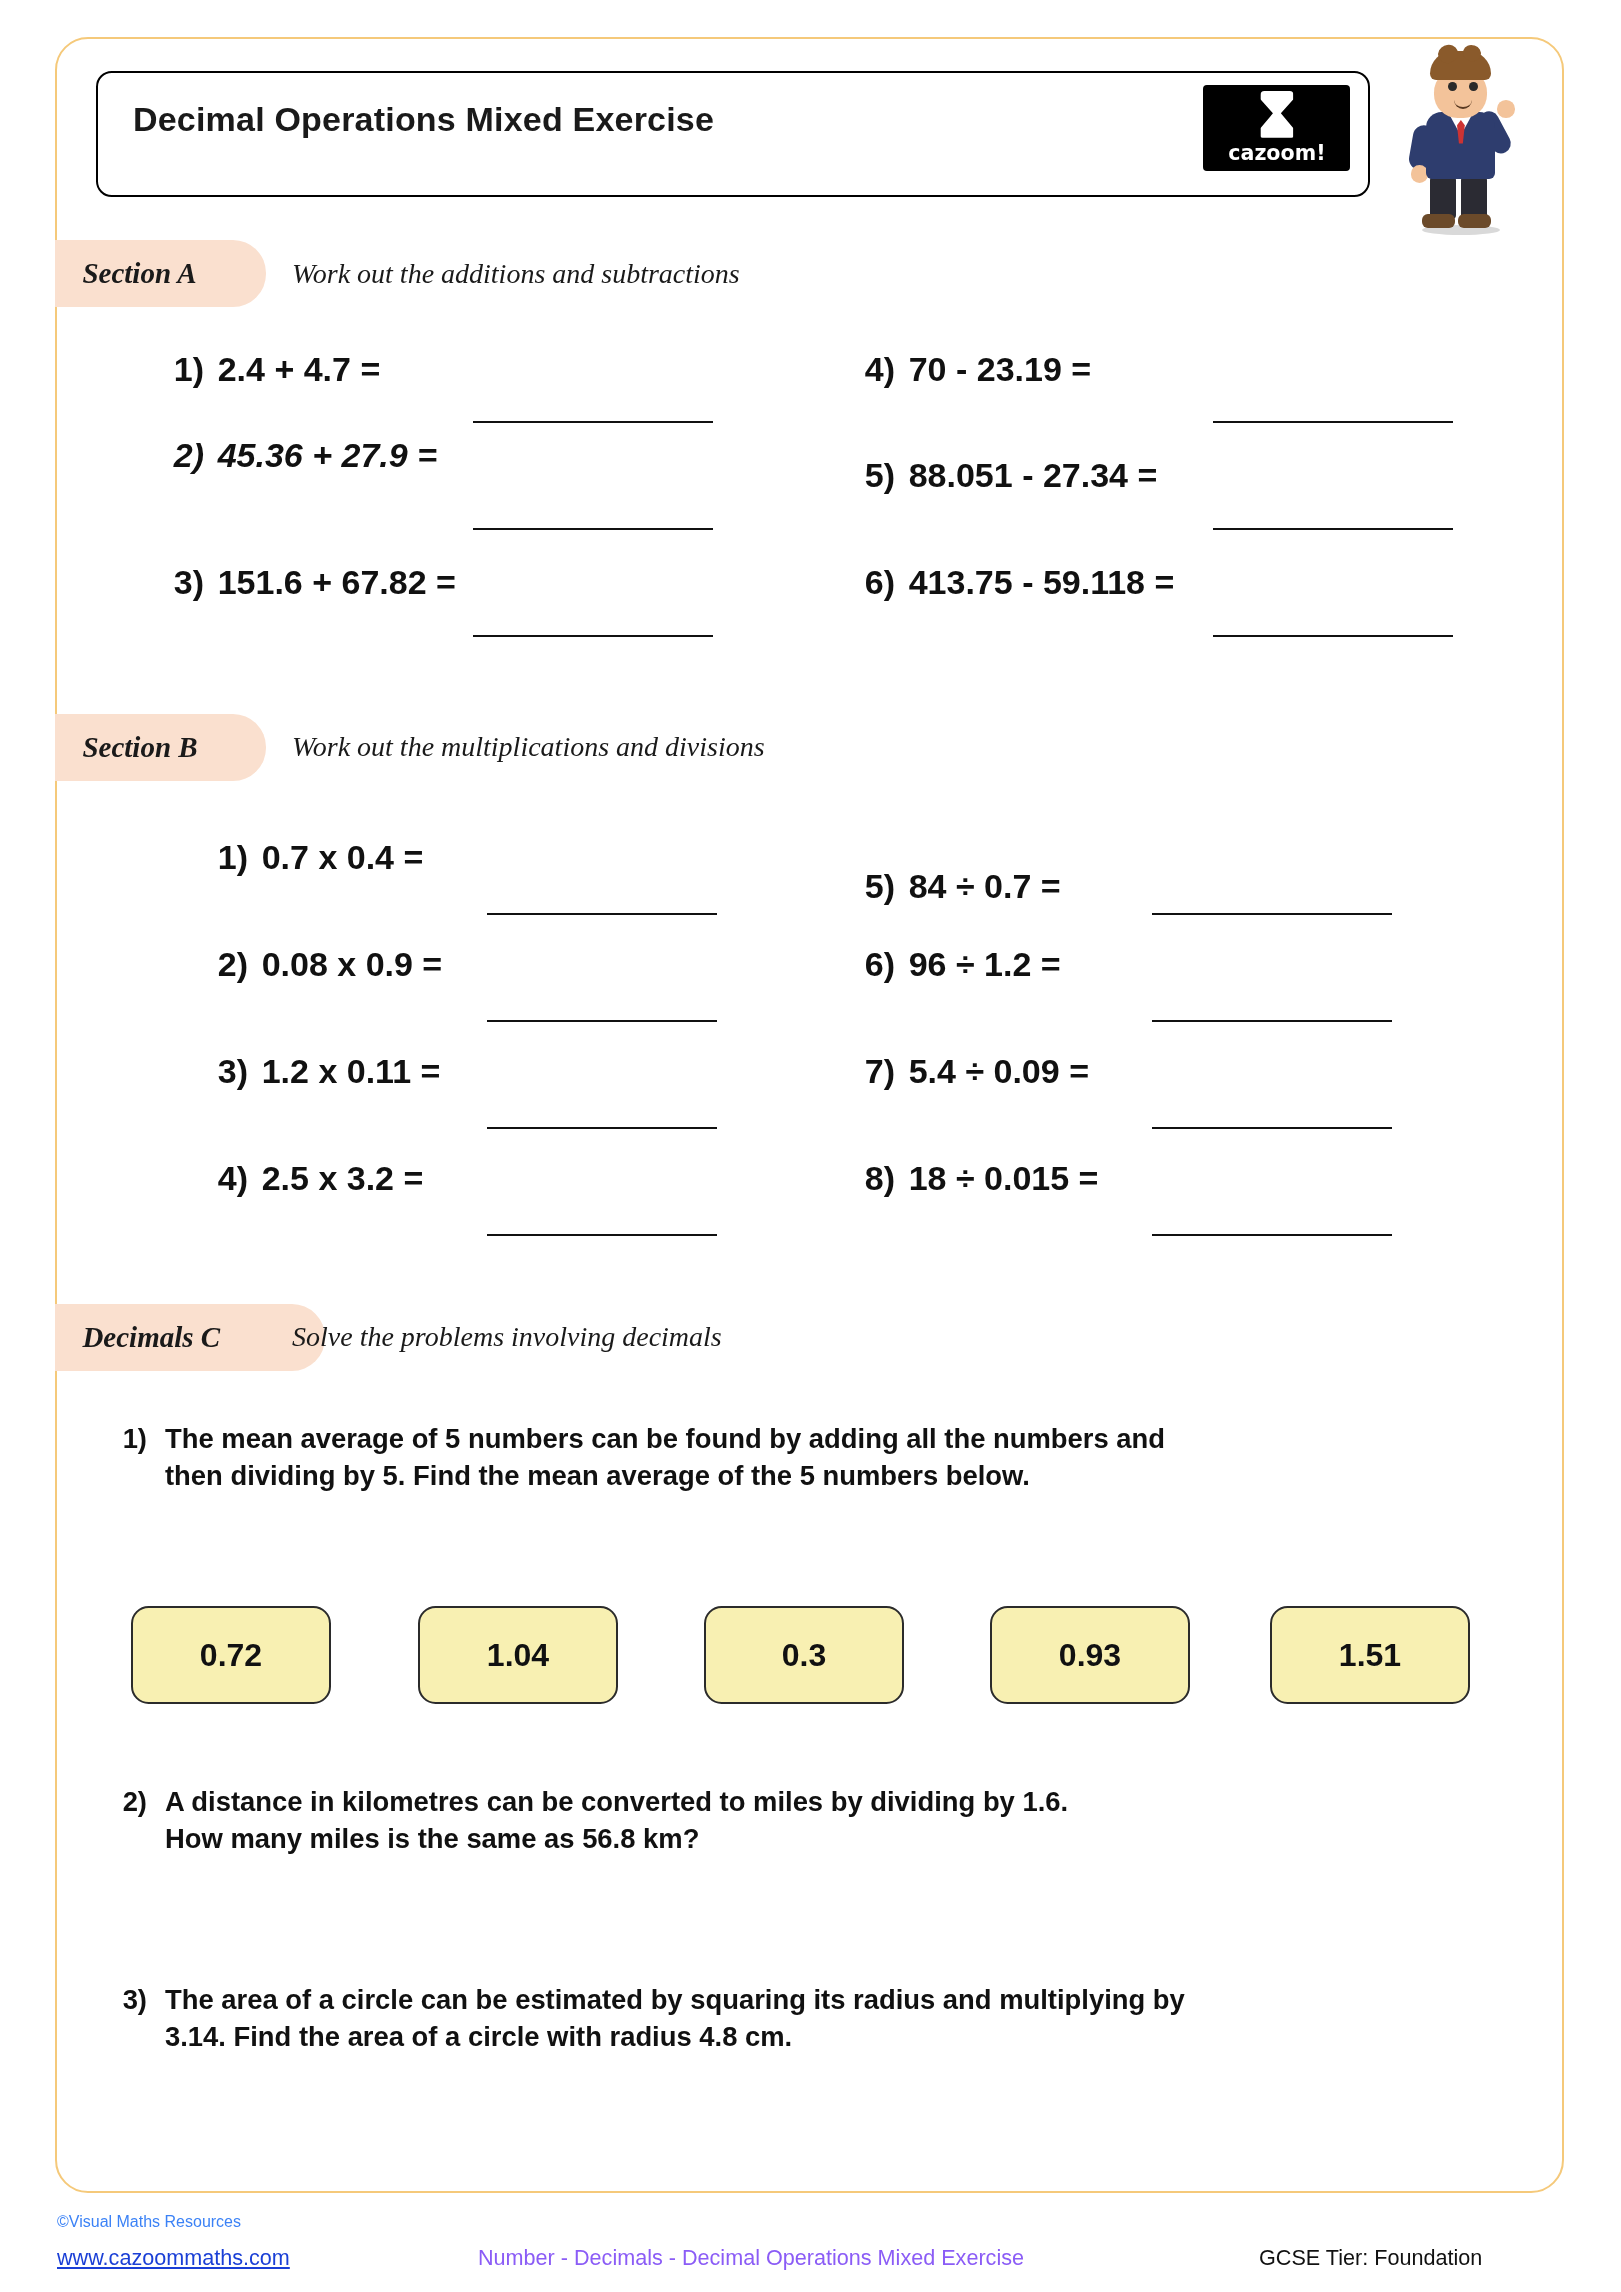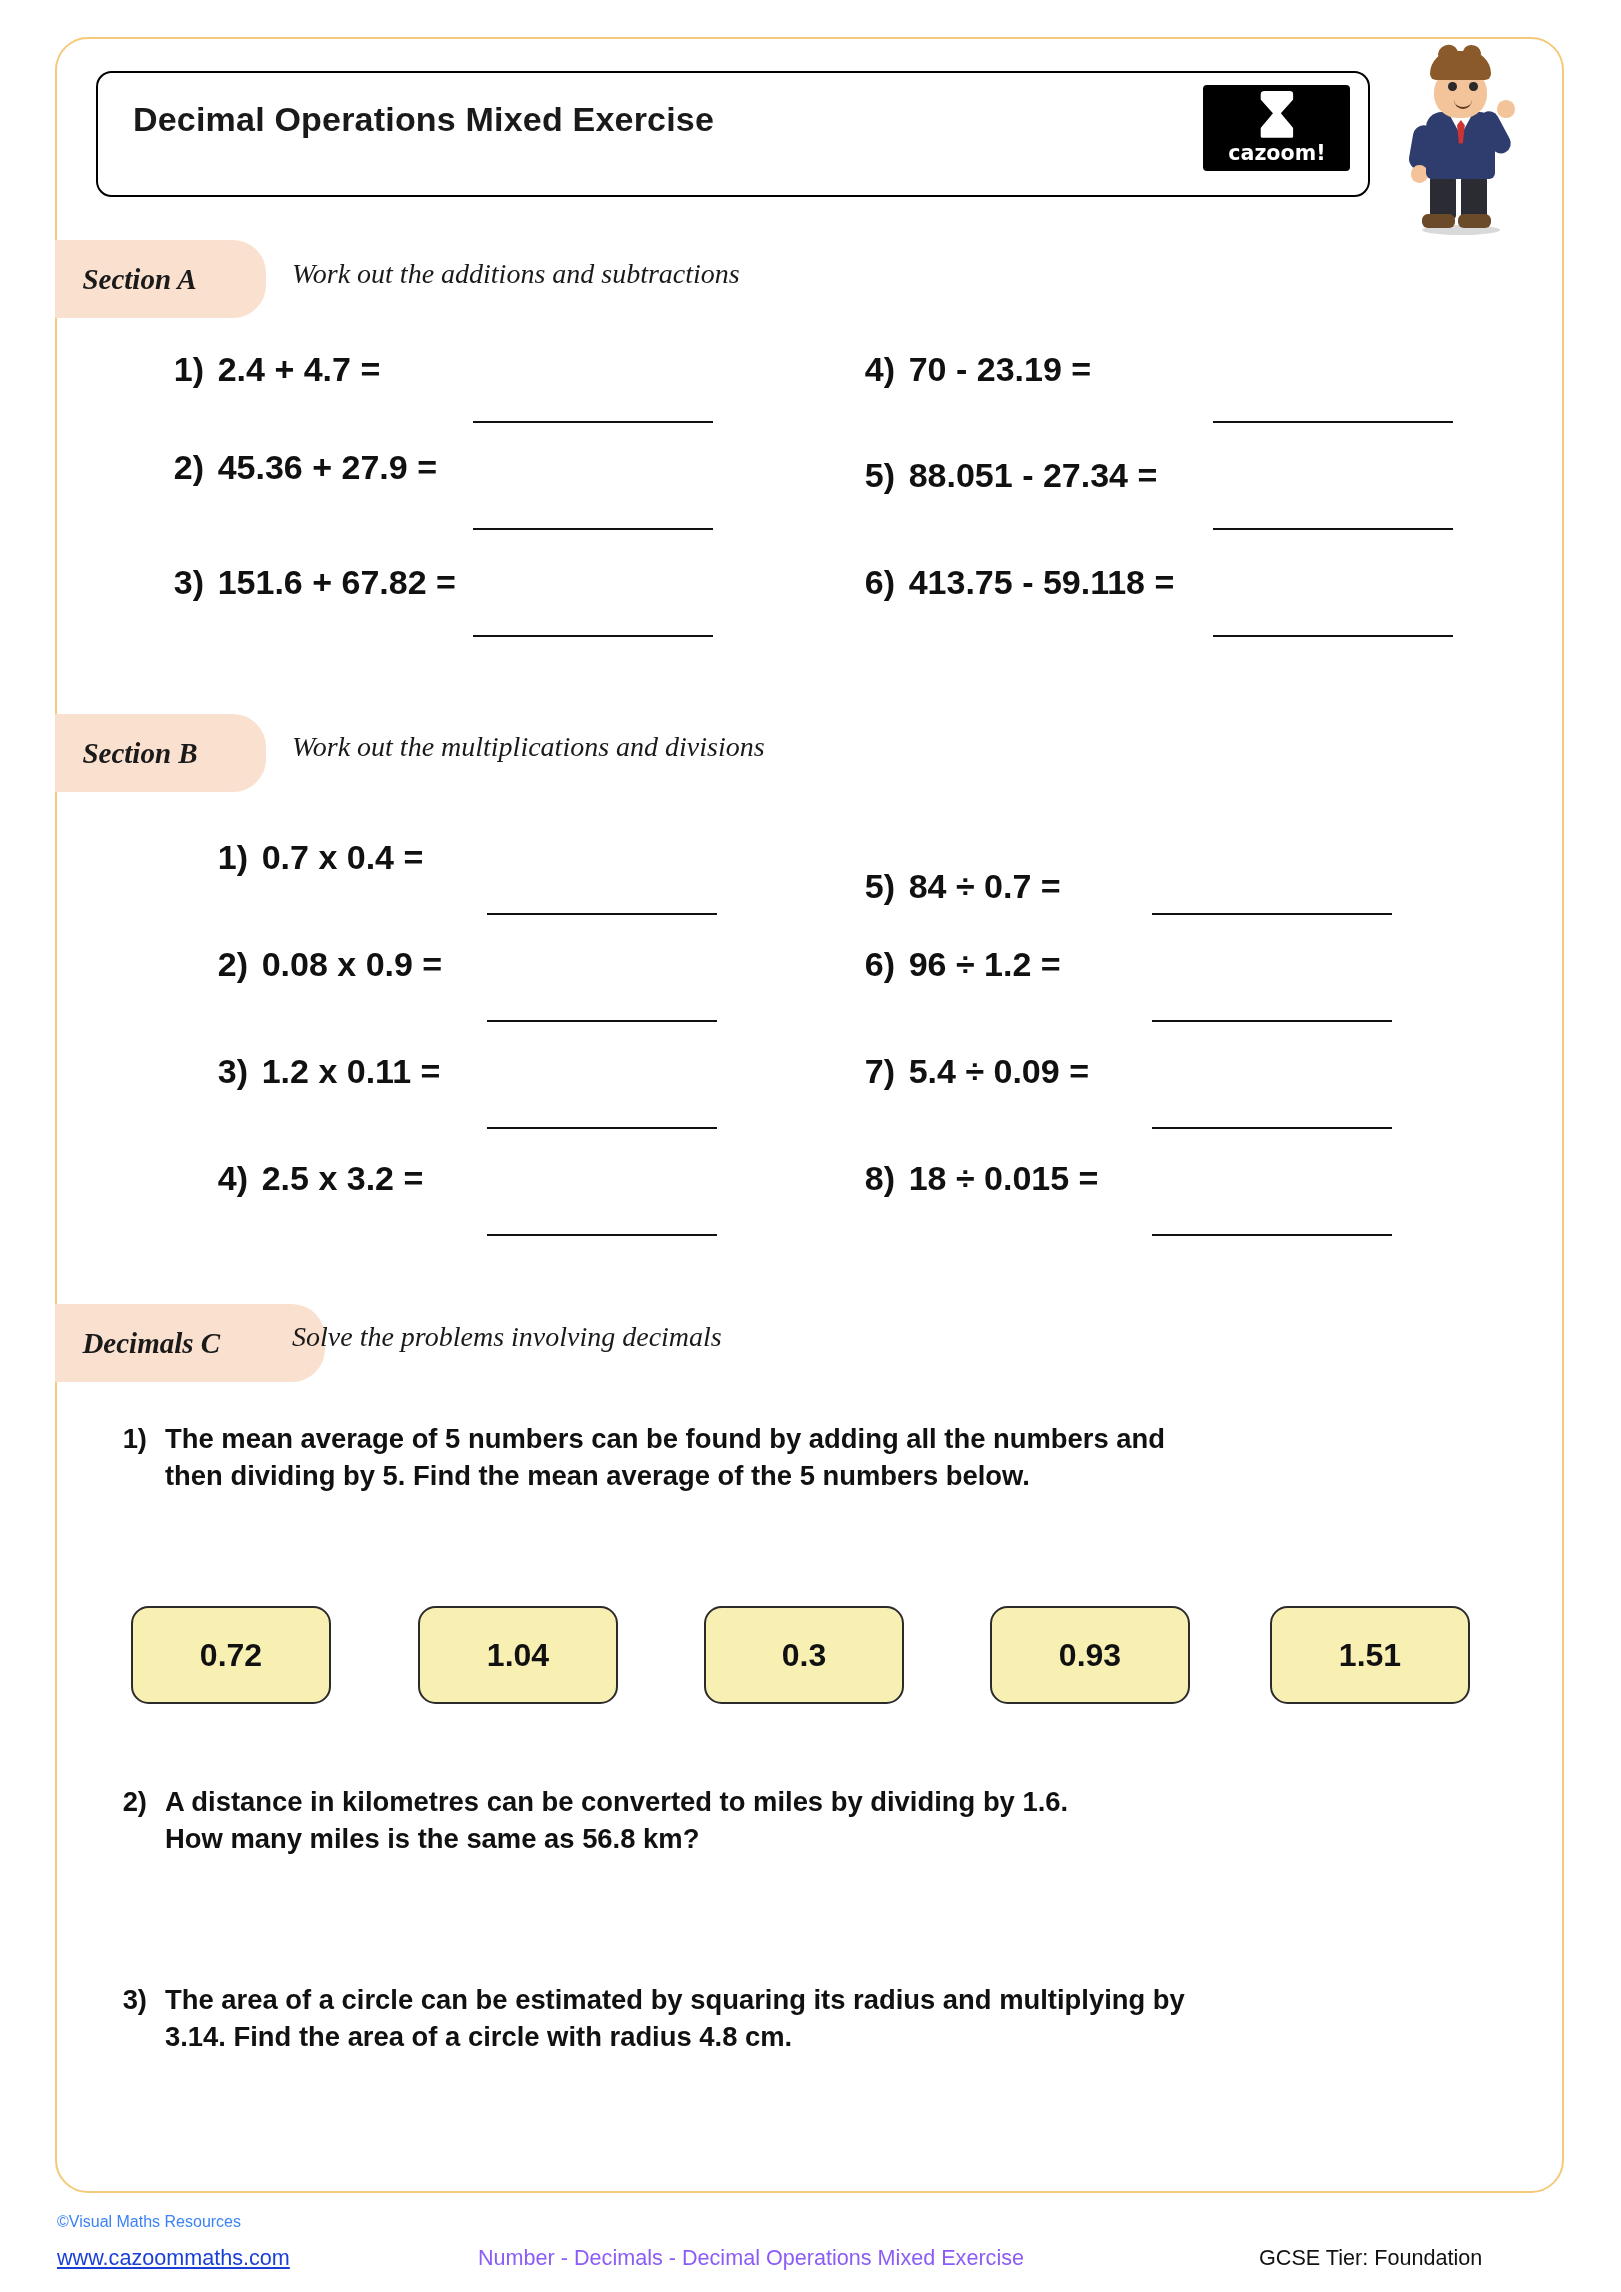--- a/index.html
+++ b/index.html
@@ -163,21 +163,21 @@
   .m-shoe.l { left: 35px; }
   .m-shoe.r { left: 71px; }
   .m-shadow {
     position: absolute; left: 35px; top: 176px; width: 78px; height: 9.8px;
     background: #d9d9d9; border-radius: 50%;
   }
 
   
   .section-pill {
     position: absolute;
-    height: 78px;
+    height: 67px;
     background: #fae0cf;
     border-radius: 0 33px 33px 0;
     left: 55px;
     display: flex;
     align-items: center;
   }
   .section-pill .label {
     margin-left: 27.4px;
     font-family: "Liberation Serif", serif;
     font-style: italic;
@@ -319,21 +319,21 @@
   <div class="section-pill" style="top:240px; width:211px;">
     <span class="label">Section A</span>
   </div>
   <div class="section-instr" style="left:292px; top:258px;">Work out the additions and subtractions</div>
 
   <div class="q" style="left:157px; top:350px;">
     <span class="num">1)</span><span>2.4 + 4.7 =</span>
   </div>
   <div class="ansline" style="left:473px; top:421px; width:240px;"></div>
 
-  <div class="q" style="left:157px; top:448px;">
+  <div class="q" style="left:157px; top:436px;font-style:italic;">
     <span class="num">2)</span><span>45.36 + 27.9 =</span>
   </div>
   <div class="ansline" style="left:473px; top:528px; width:240px;"></div>
 
   <div class="q" style="left:157px; top:563px;">
     <span class="num">3)</span><span>151.6 + 67.82 =</span>
   </div>
   <div class="ansline" style="left:473px; top:635px; width:240px;"></div>
 
   <div class="q" style="left:848px; top:350px;">

